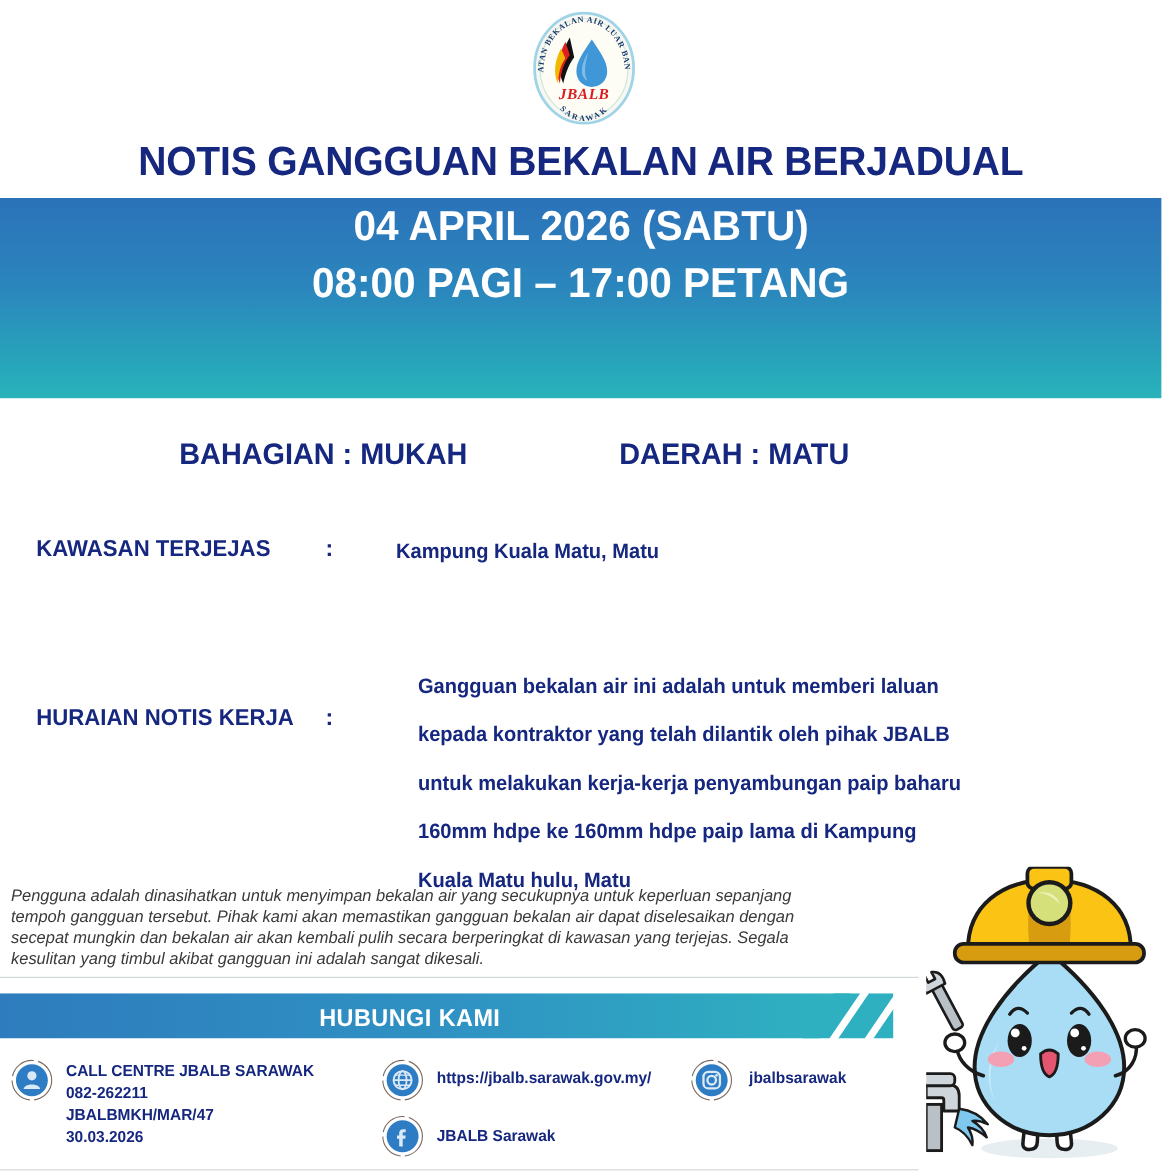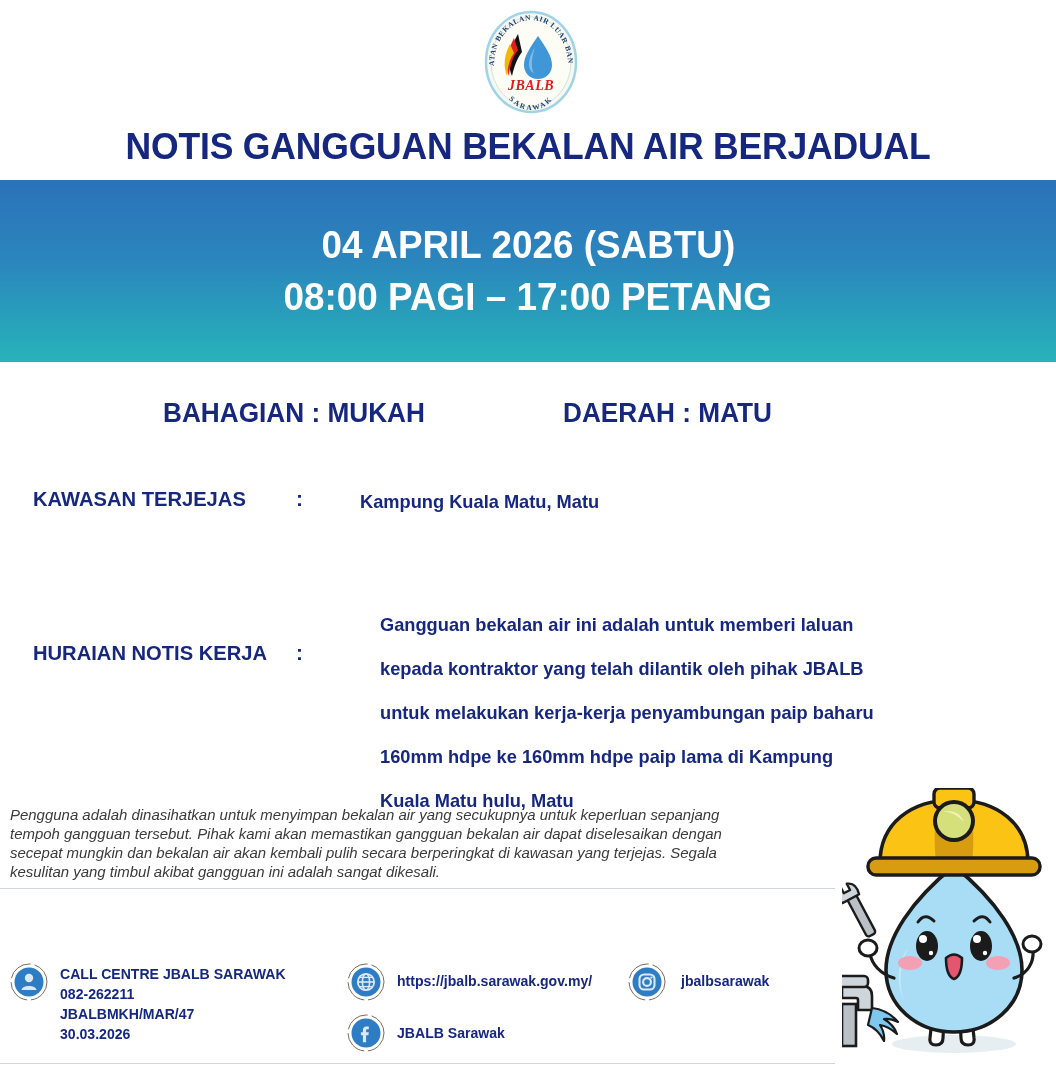--- a/index.html
+++ b/index.html
@@ -30,21 +30,21 @@
     color:#16277f;
     transform:scaleX(0.96);
     white-space:nowrap;
   }
 
   
   .date-banner{
     position:absolute; left:0; top:180px; width:1056px; height:182px;
     background:linear-gradient(180deg,#2b72b9 0%, #2b86bd 45%, #27a7ba 85%, #2ab3bb 100%);
     display:flex; flex-direction:column;
-    align-items:center; justify-content:center;
+    align-items:center; 
     color:#ffffff;
   }
   .date-line{
     font-weight:bold;
     font-size:38px;
     line-height:52px;
     letter-spacing:0px;
     transform:scaleX(0.97);
     white-space:nowrap;
   }
@@ -212,20 +212,36 @@
     <div class="desc-line">Gangguan bekalan air ini adalah untuk memberi laluan</div>
     <div class="desc-line">kepada kontraktor yang telah dilantik oleh pihak JBALB</div>
     <div class="desc-line">untuk melakukan kerja-kerja penyambungan paip baharu</div>
     <div class="desc-line">160mm hdpe ke 160mm hdpe paip lama di Kampung</div>
     <div class="desc-line">Kuala Matu hulu, Matu</div>
   </div>
 
   <div class="disclaimer">Pengguna adalah dinasihatkan untuk menyimpan bekalan air yang secukupnya untuk keperluan sepanjang tempoh gangguan tersebut. Pihak kami akan memastikan gangguan bekalan air dapat diselesaikan dengan secepat mungkin dan bekalan air akan kembali pulih secara berperingkat di kawasan yang terjejas. Segala kesulitan yang timbul akibat gangguan ini adalah sangat dikesali.</div>
 
   <div class="hr-top"></div>
+  <div class="contact-banner">
+    <svg width="812" height="41" viewBox="0 0 812 41" xmlns="http://www.w3.org/2000/svg">
+      <defs>
+        <linearGradient id="cbg" x1="0" y1="0" x2="1" y2="0">
+          <stop offset="0" stop-color="#2e7cbd"></stop>
+          <stop offset="0.55" stop-color="#2f93c3"></stop>
+          <stop offset="1" stop-color="#2fb3c0"></stop>
+        </linearGradient>
+      </defs>
+      <polygon points="0,0 773,0 745,41 0,41" fill="url(#cbg)"></polygon>
+      <polygon points="758,0 782,0 754,41 730,41" fill="#2fb0c0"></polygon>
+      <polygon points="790,0 814,0 786,41 762,41" fill="#2fb0c0"></polygon>
+      <polygon points="822,0 846,0 818,41 794,41" fill="#2fb0c0"></polygon>
+    </svg>
+    <div class="label">HUBUNGI KAMI</div>
+  </div>
 
   <div class="footer">
 
     <div class="ficon" style="left:10px; top:11px;">
       <svg viewBox="0 0 38 38" xmlns="http://www.w3.org/2000/svg">
         <circle cx="19" cy="19" r="18" fill="none" stroke="#7a6a60" stroke-width="1" stroke-dasharray="26 4 26 4"></circle>
         <circle cx="19" cy="19" r="14.5" fill="#2e7cc4"></circle>
         <circle cx="19" cy="15" r="4.2" fill="#dbe9f7"></circle>
         <path d="M11.5 27 C12.2 21.6 25.8 21.6 26.5 27 Z" fill="#dbe9f7"></path>
       </svg>

